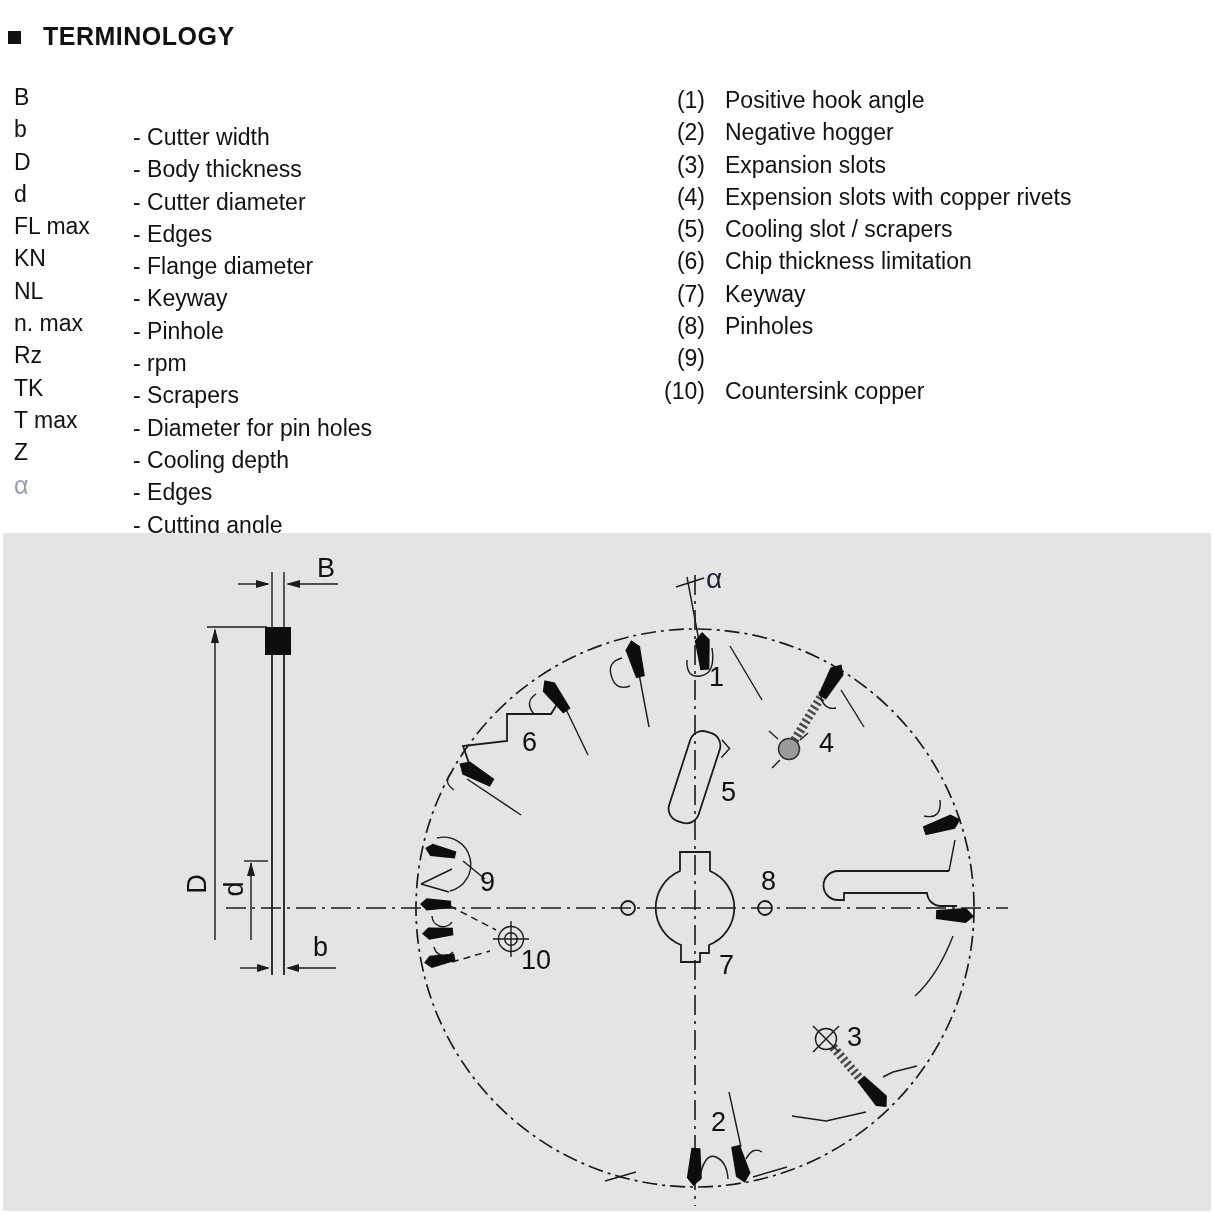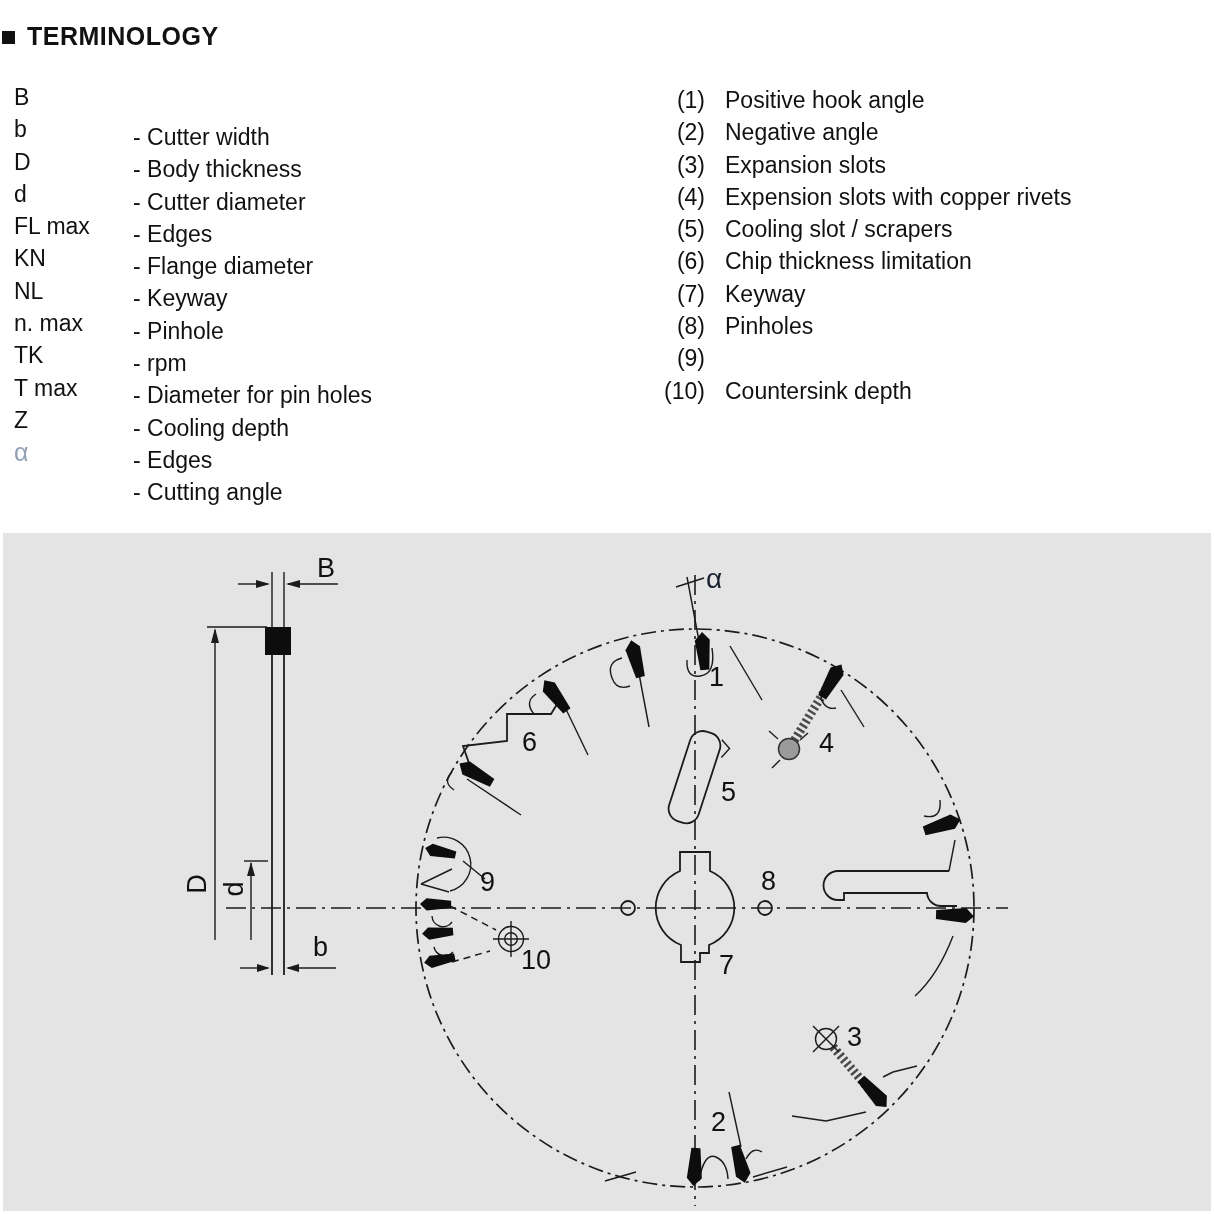--- a/index.html
+++ b/index.html
@@ -1,18 +1,18 @@
 <!DOCTYPE html>
 <html><head>
 <meta charset="utf-8">
 <style>
   html,body{margin:0;padding:0;background:#ffffff;}
   body{width:1214px;height:1214px;position:relative;overflow:hidden;
        font-family:"Liberation Sans", sans-serif;color:#111;}
-  .title-row{position:absolute;left:2px;top:22px;display:flex;align-items:center;gap:12px;}
+  .title-row{position:absolute;left:8px;top:22px;display:flex;align-items:center;gap:22px;}
   .title-bullet{width:13px;height:13px;background:#111;display:inline-block;margin-top:2px;}
   .title-text{font-size:25px;font-weight:bold;letter-spacing:0.5px;}
   ul.abbr{list-style:none;margin:0;padding:0;position:absolute;left:14px;top:81px;width:600px;}
   ul.abbr li{position:relative;height:32.3px;line-height:32.3px;font-size:23px;}
   ul.abbr .term{position:absolute;left:0;top:0;}
   ul.abbr .def{position:absolute;left:119px;top:0;margin-top:40px;}
   ul.abbr li.alpha-row .term{color:#94a0b6;font-size:25px;}
   ul.legend{list-style:none;margin:0;padding:0;position:absolute;left:640px;top:84px;width:574px;}
   ul.legend li{height:32.3px;line-height:32.3px;font-size:23px;display:flex;}
   ul.legend .num{display:inline-block;width:65px;text-align:right;flex:0 0 65px;}
@@ -65,20 +65,24 @@
     </li>
   <li>
       <span class="term">NL</span>
       <span class="def">- Pinhole</span>
     </li>
   <li>
       <span class="term">n. max</span>
       <span class="def">- rpm</span>
     </li>
   <li>
+      <span class="term">Rz</span>
+      <span class="def">- Scrapers</span>
+    </li>
+  <li>
       <span class="term">TK</span>
       <span class="def">- Diameter for pin holes</span>
     </li>
   <li>
       <span class="term">T max</span>
       <span class="def">- Cooling depth</span>
     </li>
   <li>
       <span class="term">Z</span>
       <span class="def">- Edges</span>
@@ -89,21 +93,21 @@
     </li>
 </ul>
 
 <ul class="legend">
   <li>
       <span class="num">(1)</span>
       <span class="lab">Positive hook angle</span>
     </li>
   <li>
       <span class="num">(2)</span>
-      <span class="lab">Negative angle</span>
+      <span class="lab">Negative hogger</span>
     </li>
   <li>
       <span class="num">(3)</span>
       <span class="lab">Expansion slots</span>
     </li>
   <li>
       <span class="num">(4)</span>
       <span class="lab">Expension slots with copper rivets</span>
     </li>
   <li>
@@ -120,21 +124,21 @@
     </li>
   <li>
       <span class="num">(8)</span>
       <span class="lab">Pinholes</span>
     </li>
   <li>
       <span class="num">(9)</span>
     </li>
   <li>
       <span class="num">(10)</span>
-      <span class="lab">Countersink depth</span>
+      <span class="lab">Countersink copper</span>
     </li>
 </ul>
 
 <div class="panel">
 <svg width="1208" height="678" viewBox="3 533 1208 678" xmlns="http://www.w3.org/2000/svg">
 
   <g>
 
     <line class="thin" x1="272" y1="572" x2="272" y2="627"></line>
     <line class="thin" x1="284" y1="572" x2="284" y2="627"></line>

